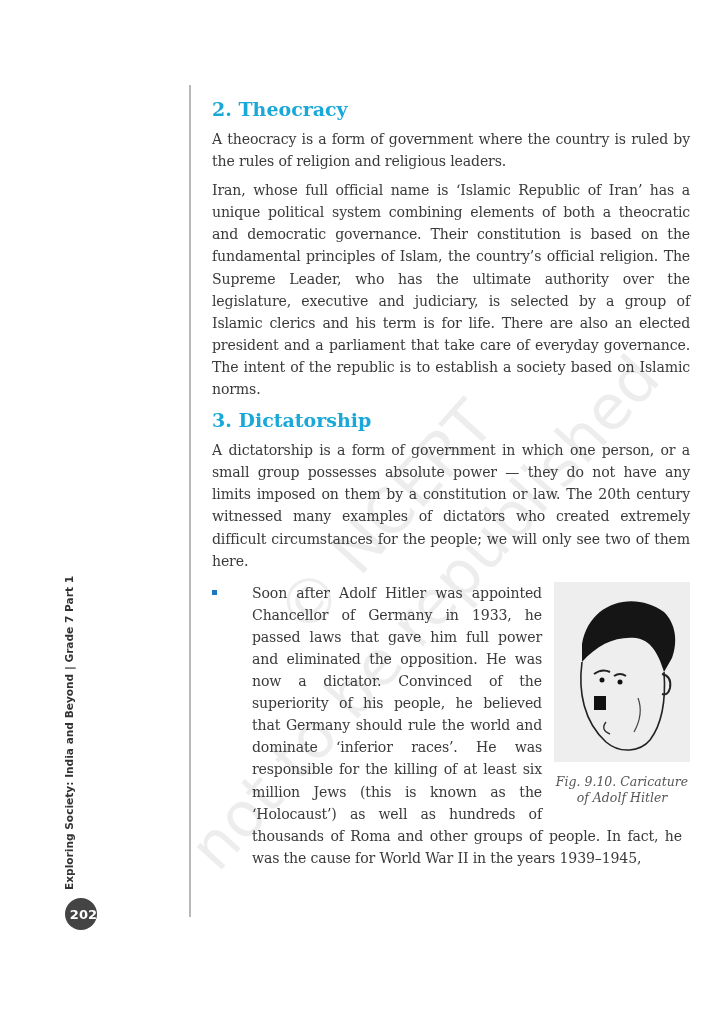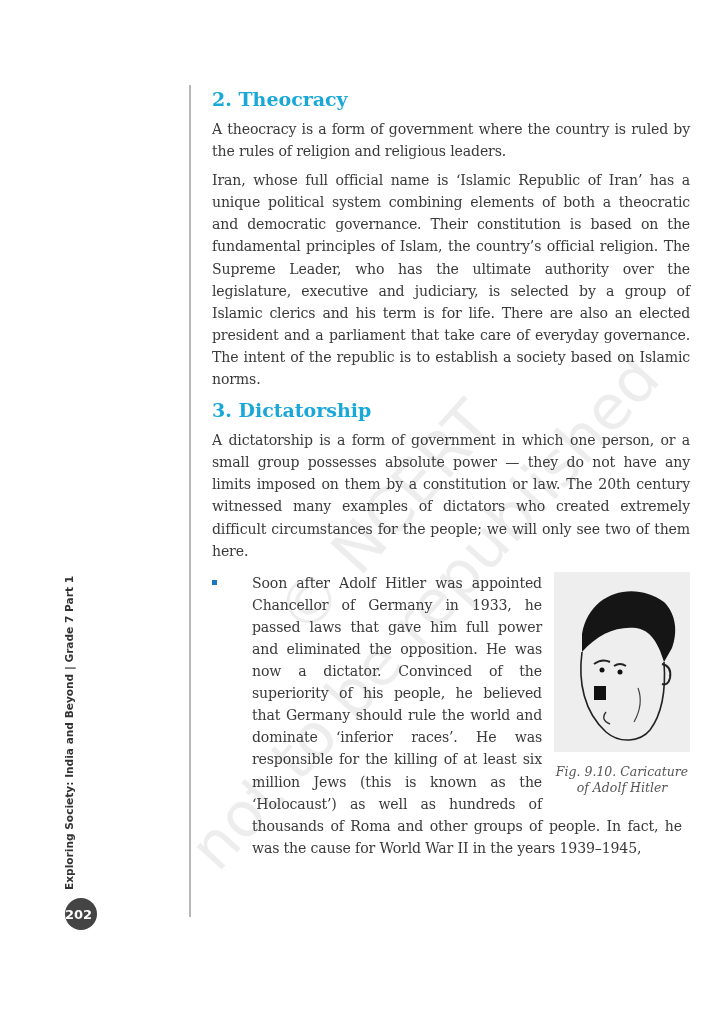--- a/index.html
+++ b/index.html
@@ -1,35 +1,35 @@
 <!DOCTYPE html>
 <html><head>
 <meta charset="utf-8">
 <style>
   html, body { margin: 0; padding: 0; background: #ffffff; }
   body { width: 715px; height: 1024px; position: relative; overflow: hidden;
          font-family: "DejaVu Serif", "Liberation Serif", serif; color: #3a3a3a; }
   .rule { position: absolute; left: 189px; top: 85px; width: 1.5px; height: 832px; background: #b8b8b8; }
-  .content { position: absolute; left: 212px; top: 86px; width: 478px; }
+  .content { position: absolute; left: 212px; top: 96px; width: 478px; }
   h2 { margin: 0 0 6px 0; font-family: "DejaVu Serif", serif; font-weight: bold;
        font-size: 19px; line-height: 26px; color: #19a8d8; }
   p { margin: 4px 0 7px 0; font-size: 14.1px; line-height: 22.1px; text-align: justify; letter-spacing: -0.15px; }
   .sec2 { }
   .bullet-wrap { position: relative; margin-top: 10px; }
   .bullet-mark { position: absolute; left: 0; top: 8px; width: 5px; height: 5px; background: #1a78c2; }
   .bullet-text { margin-left: 32px; }
   .bullet-text p { margin: 8px; }
   .fig { float: right; width: 136px; margin: 0 0 4px 12px; }
   .fig-img { width: 136px; height: 180px; background: #eeeeee; position: relative; overflow: hidden; }
   .fig-cap { font-style: italic; font-size: 12.5px; line-height: 16px; color: #555; text-align: center; margin-top: 12px; }
   .sidebar-text { position: absolute; left: 63px; top: 890px; transform-origin: 0 0; transform: rotate(-90deg);
        font-family: "DejaVu Sans", sans-serif; font-size: 10.6px; font-weight: bold; color: #333; white-space: nowrap; }
   .page-num { position: absolute; left: 65px; top: 898px; width: 32px; height: 32px; border-radius: 50%;
        background: #444; color: #fff; font-family: "DejaVu Sans", sans-serif; font-weight: bold; font-size: 13px;
-       display: flex; align-items: center; justify-content: flex-start; }
+       display: flex; align-items: center; justify-content: flex-end; }
   .watermark { position: absolute; font-family: "DejaVu Sans", sans-serif; font-size: 62px; color: rgba(0,0,0,0.07);
        transform-origin: 0 0; transform: rotate(-48deg); white-space: nowrap; pointer-events: none; }
 </style>
 </head>
 <body>
 
 <div class="watermark" style="left:262px; top:600px;">© NCERT</div>
 <div class="watermark" style="left:175px; top:835px;">not to be republished</div>
 
 <div class="rule"></div>

